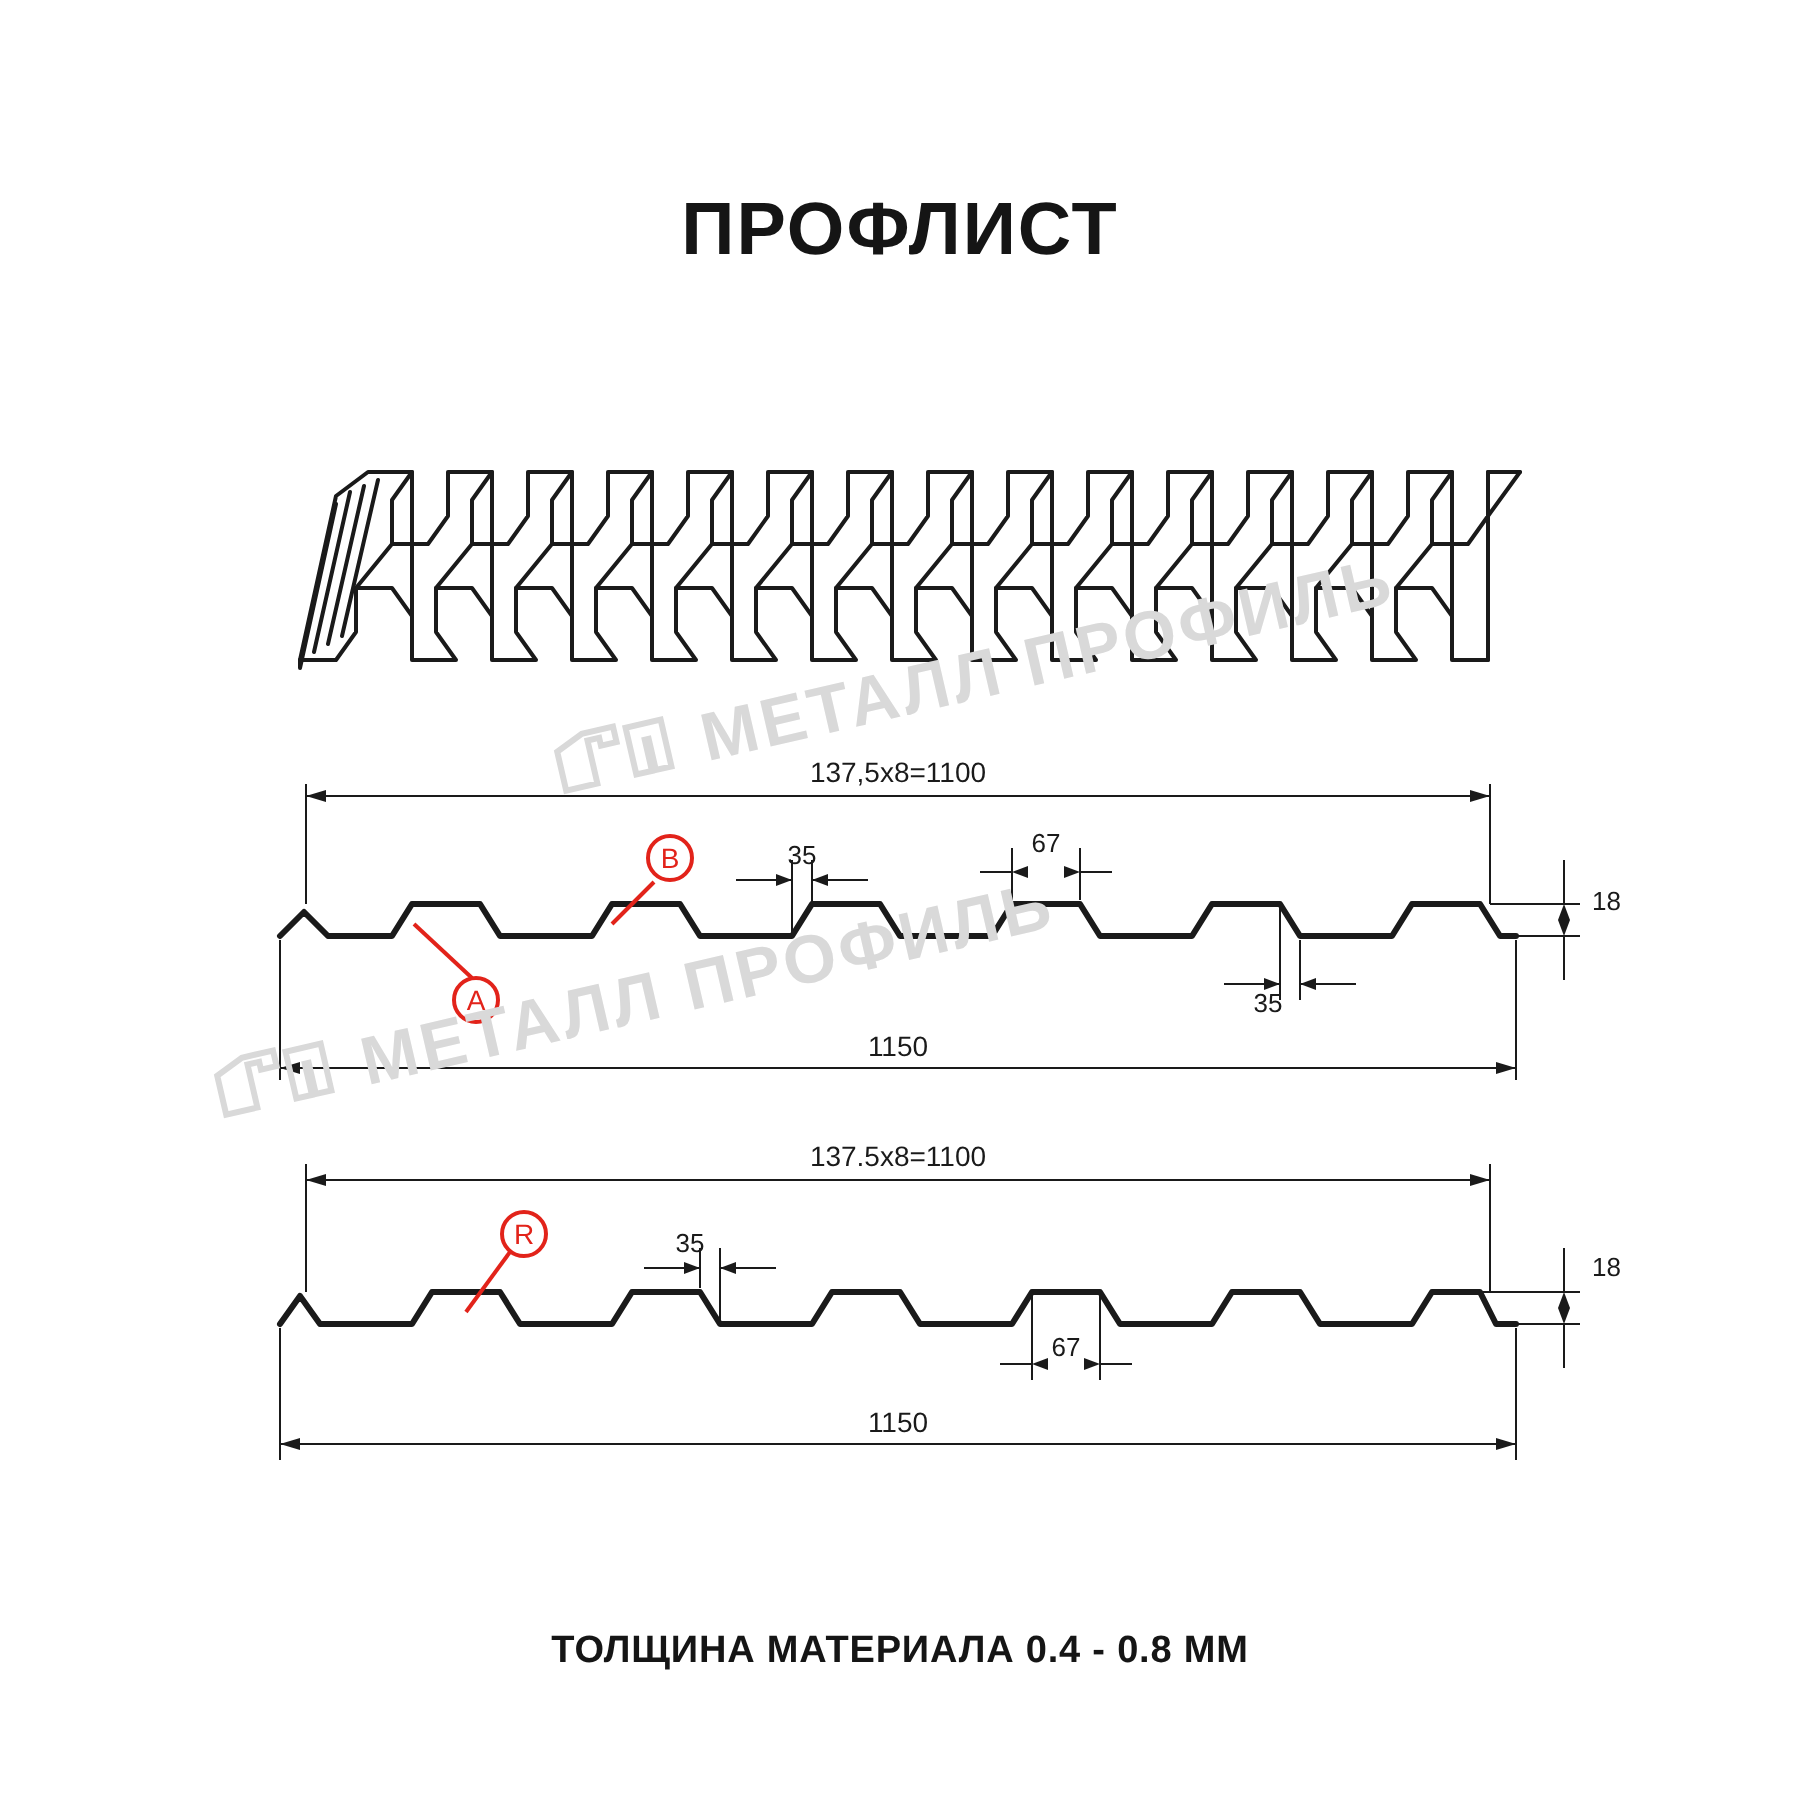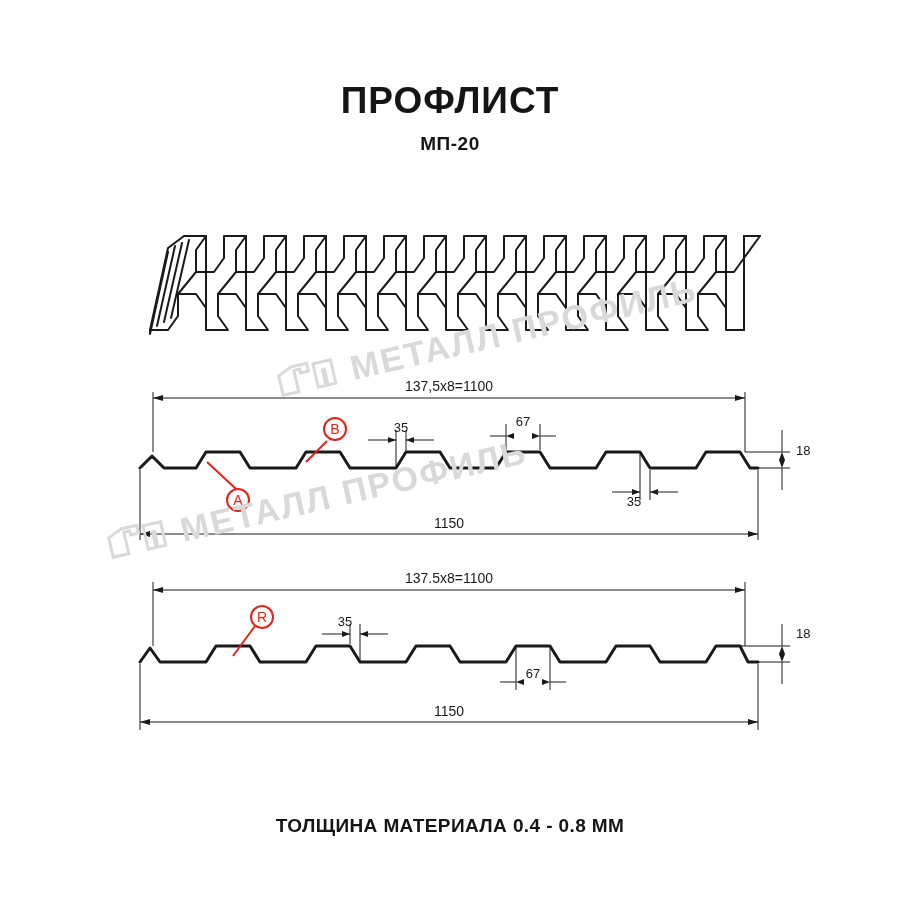--- a/index.html
+++ b/index.html
@@ -11,21 +11,21 @@
     position:relative;
     overflow:hidden;
   }
   #sheet{
     position:absolute;
     left:0;top:0;
     width:900px;height:900px;
   }
   .title-block{
     position:absolute;
-    left:0; top:82px;
+    left:0; top:96px;
     width:900px;
     text-align:center;
     pointer-events:none;
   }
   .title-main{
     font-size:37px;
     font-weight:bold;
     letter-spacing:1px;
     color:#151515;
     line-height:1.05;
@@ -272,21 +272,20 @@
     <g>
       <line x1="255" y1="626" x2="233" y2="656" stroke="#e2231a" stroke-width="2"></line>
       <circle cx="262" cy="617" r="11" fill="none" stroke="#e2231a" stroke-width="2"></circle>
       <text x="262" y="622" font-size="14" text-anchor="middle" fill="#e2231a">R</text>
     </g>
   </g>
 </svg>
 
 <div class="title-block">
   <div class="title-main">ПРОФЛИСТ</div>
-  <div class="title-sub">МП-20</div>
 </div>
 
 <div class="footer-note">ТОЛЩИНА МАТЕРИАЛА 0.4 - 0.8 ММ</div>
 
 <div class="wm" id="wm1">
   <span class="mark">
     <svg width="62" height="36" viewBox="0 0 62 36" aria-hidden="true">
       <path d="M4,30 L4,10 L18,4 L34,4 L34,12 L26,12 L26,8 L20,8 L20,30 Z
                M40,30 L40,6 L58,6 L58,30 L50,30 L50,14 L48,14 L48,30 Z" fill="none" stroke="#d9d9d9" stroke-width="3"></path>
     </svg>

